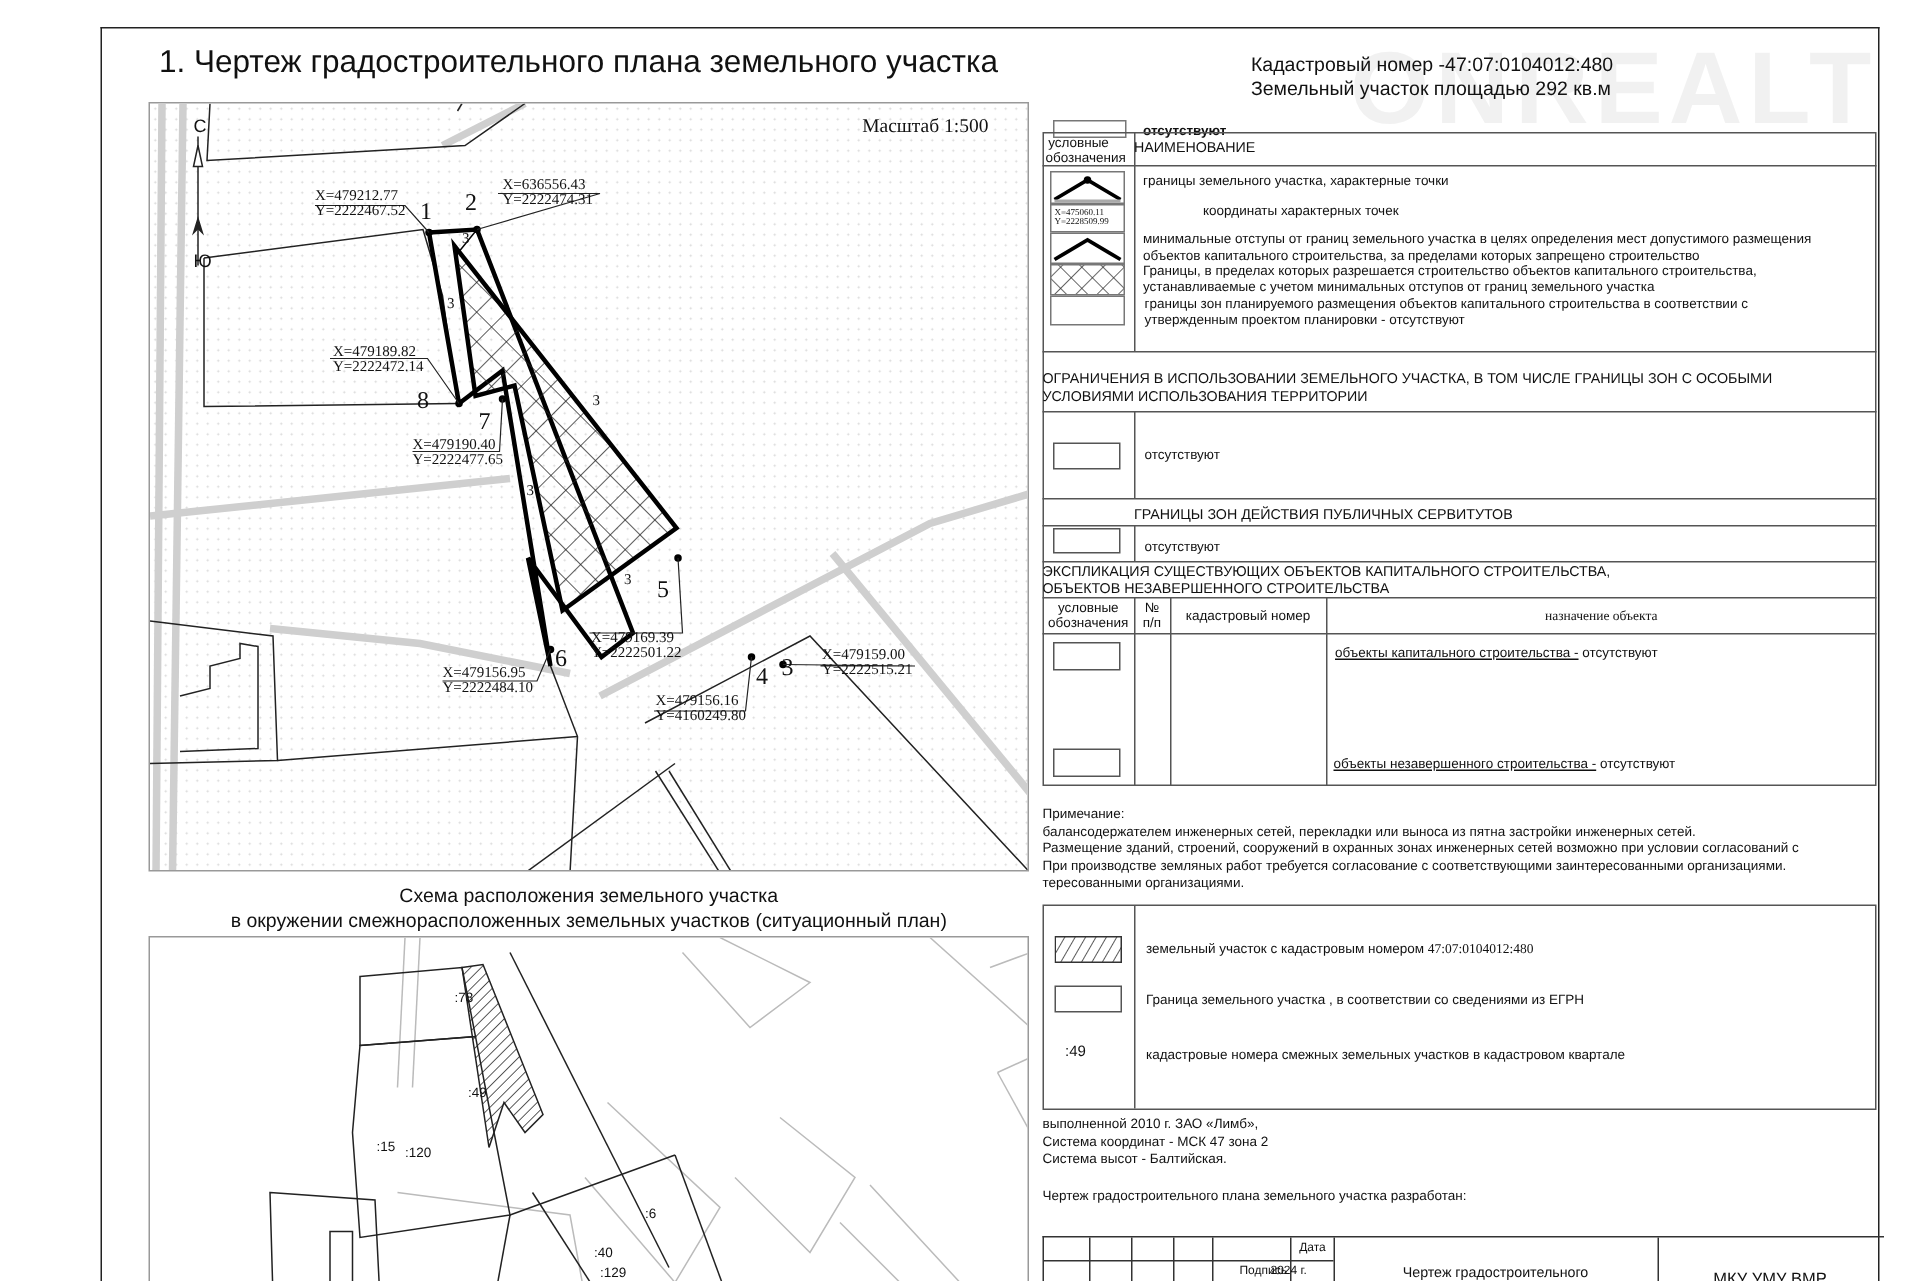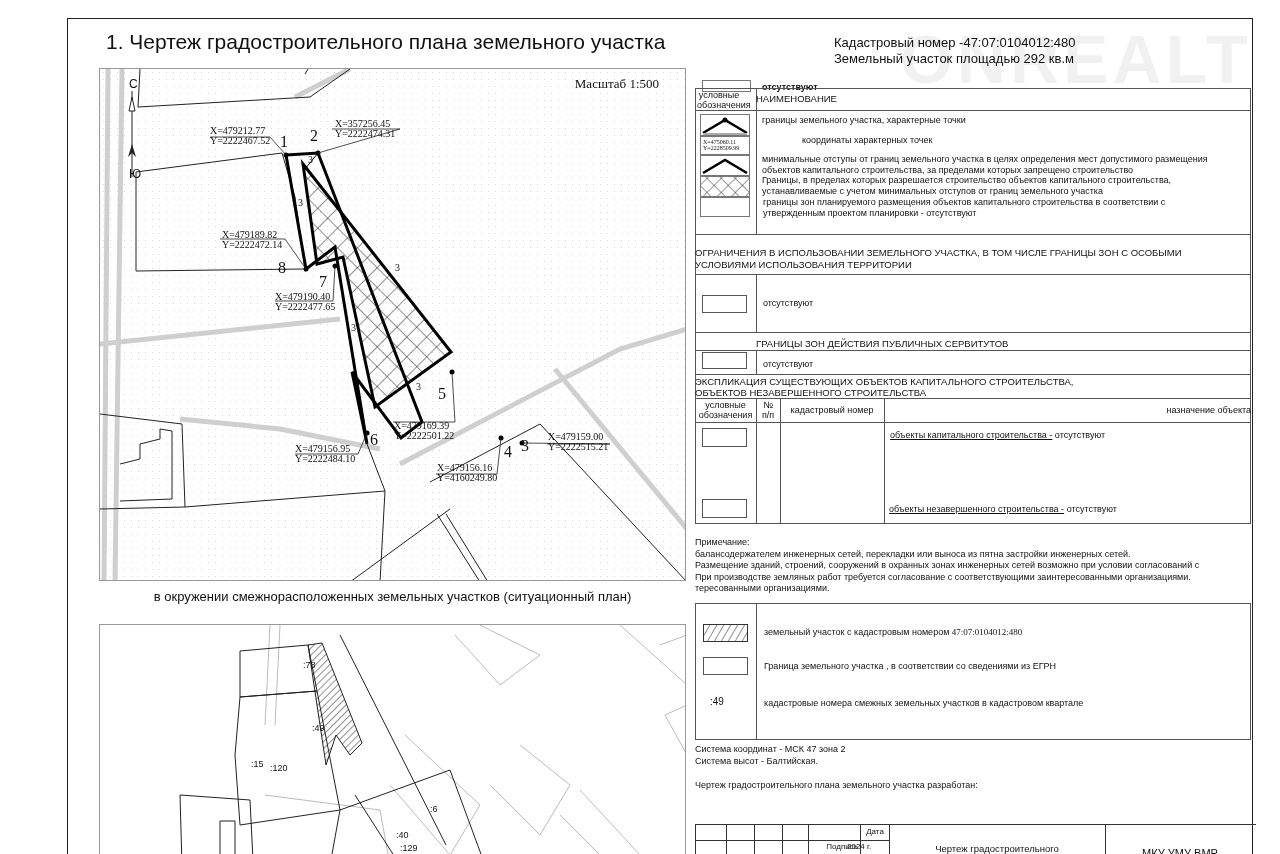--- a/index.html
+++ b/index.html
@@ -121,21 +121,21 @@
   <div class="abs ptnum" style="left:338px;top:316px;">5</div>
   <div class="abs ptnum" style="left:270px;top:362px;">6</div>
   <div class="abs ptnum" style="left:219px;top:204px;">7</div>
   <div class="abs ptnum" style="left:178px;top:190px;">8</div>
 
   <div class="abs coord" style="left:110px;top:57px;line-height:10px;">
       <div>X=479212.77</div>
       <div>Y=2222467.52</div>
     </div>
   <div class="abs coord" style="left:235px;top:50px;line-height:10px;">
-      <div>X=357256.45</div>
+      <div>X=636556.43</div>
       <div>Y=2222474.31</div>
     </div>
   <div class="abs coord" style="left:448px;top:363px;line-height:10px;">
       <div>X=479159.00</div>
       <div>Y=2222515.21</div>
     </div>
   <div class="abs coord" style="left:337px;top:394px;line-height:10px;">
       <div>X=479156.16</div>
       <div>Y=4160249.80</div>
     </div>
@@ -157,20 +157,21 @@
     </div>
 
   <div class="abs coord" style="left:208px;top:85px;">3</div>
   <div class="abs coord" style="left:198px;top:128px;">3</div>
   <div class="abs coord" style="left:295px;top:193px;">3</div>
   <div class="abs coord" style="left:251px;top:253px;">3</div>
   <div class="abs coord" style="left:316px;top:312px;">3</div>
 </div>
 
 <div class="sit-title">
+  <div>Схема расположения земельного участка</div>
   <div>в окружении смежнорасположенных земельных участков (ситуационный план)</div>
 </div>
 <div class="sit-box">
   <svg width="587" height="240" viewBox="0 0 587 240">
     <defs>
       <pattern id="diag" width="5" height="5" patternUnits="userSpaceOnUse" patternTransform="rotate(45)">
         <line x1="0" y1="0" x2="0" y2="5" stroke="#222" stroke-width="1"></line>
       </pattern>
     </defs>
     <g stroke="#bbb" stroke-width="1" fill="none">
@@ -279,21 +280,21 @@
 
 <div class="abs txt9" style="left:695px;top:400px;width:61px;text-align:center;line-height:10px;">
     <div>условные</div>
     <div>обозначения</div>
   </div>
 <div class="abs txt9" style="left:756px;top:400px;width:24px;text-align:center;line-height:10px;">
     <div>№</div>
     <div>п/п</div>
   </div>
 <div class="abs txt9" style="left:780px;top:405px;width:104px;text-align:center;">кадастровый номер</div>
-<div class="abs txt9" style="left:884px;top:405px;width:367px;text-align:right;">назначение объекта</div>
+<div class="abs txt9" style="left:884px;top:405px;width:367px;text-align:center;font-family:Liberation Serif, serif;">назначение объекта</div>
 
 <div class="sym-box" style="left:702px;top:428px;width:45px;height:19px;"></div>
 <div class="abs txt9" style="left:890px;top:430px;"><span style="text-decoration:underline;">объекты капитального строительства -</span><span> отсутствуют</span></div>
 <div class="sym-box" style="left:702px;top:499px;width:45px;height:19px;"></div>
 <div class="abs txt9" style="left:889px;top:504px;"><span style="text-decoration:underline;">объекты незавершенного строительства -</span><span> отсутствуют</span></div>
 
 <div class="note">
   <div>Примечание:</div>
   <div>балансодержателем инженерных сетей, перекладки или выноса из пятна застройки инженерных сетей.</div>
   <div>Размещение зданий, строений, сооружений в охранных зонах инженерных сетей возможно при условии согласований с</div>
@@ -312,20 +313,21 @@
     <rect x="0.5" y="0.5" width="44" height="17" fill="url(#dh)" stroke="#333"></rect>
   </svg>
   <div class="abs txt9" style="left:68px;top:23px;"><span>земельный участок с кадастровым номером </span><span style="font-family:'Liberation Serif',serif;">47:07:0104012:480</span></div>
   <div class="sym-box" style="left:7px;top:53px;width:45px;height:18px;"></div>
   <div class="abs txt9" style="left:68px;top:57px;">Граница земельного участка , в соответствии со сведениями из ЕГРН</div>
   <div class="abs" style="left:14px;top:92px;font-size:10px;">:49</div>
   <div class="abs txt9" style="left:68px;top:94px;">кадастровые номера смежных земельных участков в кадастровом квартале</div>
 </div>
 
 <div class="info-text">
+  <div>выполненной 2010 г. ЗАО «Лимб»,</div>
   <div>Система координат - МСК 47 зона 2</div>
   <div>Система высот - Балтийская.</div>
   <div style="margin-top:13px;">Чертеж градостроительного плана земельного участка разработан:</div>
 </div>
 
 <div class="stamp">
   <div class="vline" style="left:30px;top:0;height:40px;background:#333;"></div>
   <div class="vline" style="left:58px;top:0;height:40px;background:#333;"></div>
   <div class="vline" style="left:86px;top:0;height:40px;background:#333;"></div>
   <div class="vline" style="left:112px;top:0;height:40px;background:#333;"></div>

